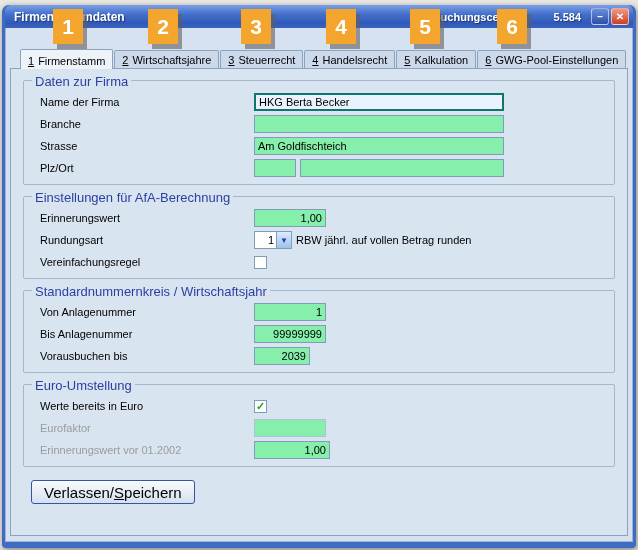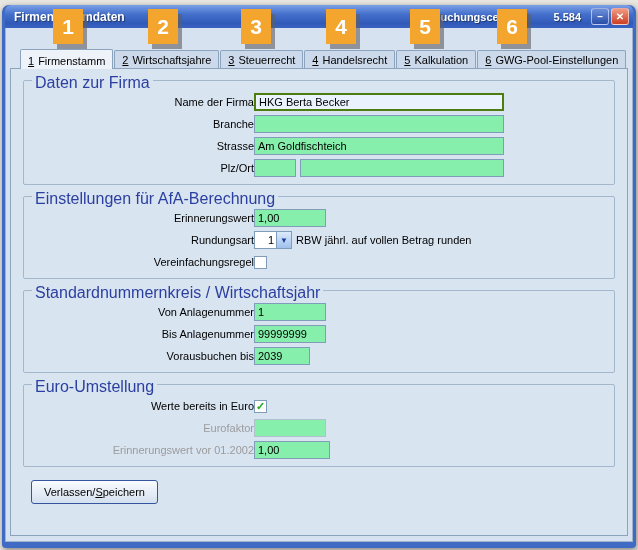--- a/index.html
+++ b/index.html
@@ -28,45 +28,45 @@
   
   .tabs { display:flex; align-items:flex-end; padding:17px 4px 0 14px; height:40px; }
   .tab { display:flex; font-size:11px; padding:3px 7px 2px 7px; background:#ccd9ea;
          border:1px solid #8ba3bd; border-bottom:none; border-radius:2px 2px 0 0; margin-right:1px; cursor:default; white-space:nowrap; }
   .tab .tabnum { text-decoration:underline; margin-right:4px; }
   .tab.active { background:#eef3fa; padding-top:5px; position:relative; z-index:2; margin-bottom:-1px; }
   .panel { margin:0 4px 4px 4px; border:1px solid #8ba3bd; background:#d9e4f1; height:468px; position:relative; }
 
   
   .group { position:relative; border:1px solid #a3b8cd; border-radius:2px; margin:11px 12px 0 12px; padding:10px 8px 5px 8px; background:#d9e4f1; }
-  .group-legend { position:absolute; top:-7px; left:8px; background:#d9e4f1; padding:0 3px; color:#2b3fa0; font-size:16px; }
+  .group-legend { position:absolute; top:-7px; left:8px; background:#d9e4f1; padding:0 3px; color:#2b3fa0; font-size:13px; }
   .row { display:flex; align-items:center; height:22px; padding-left:8px; }
-  .lbl { width:214px; font-size:11px;text-align:right; }
+  .lbl { width:214px; font-size:11px; }
   .lbl.dim { color:#9b9b9b; }
   .field { background:#86efac; border:1px solid #7f9db9; height:18px; font-size:11px; line-height:16px; padding:0 3px; overflow:hidden; white-space:nowrap; cursor:text; }
-  .field.num { }
+  .field.num { text-align:right; }
   .field.dim { border-color:#b2c1d1; }
-  .name-field { border:2px solid #4d7c0f; background:#eaf2fe; line-height:14px; }
+  .name-field { border:2px solid #0f766e; background:#eaf2fe; line-height:14px; }
   .w250{width:250px} .w204{width:204px} .w72{width:72px} .w62{width:62px} .w56{width:56px} .w42{width:42px} .w76{width:76px}
   .gap4{margin-left:4px} .gap10{margin-left:10px}
 
   
   .checkbox { width:13px; height:13px; background:#fff; border:1px solid #7f9db9; font-size:11px; line-height:11px;
               text-align:center; color:#1daa1d; font-weight:bold; cursor:default; }
 
   
   .combo { display:flex; cursor:default; }
   .combo-value { width:22px; background:#fff; border:1px solid #7f9db9; border-right:none; height:18px; line-height:16px;
                  font-size:11px; text-align:right; padding-right:2px; }
   .combo-arrow { width:16px; height:18px; background:linear-gradient(#dcebfc,#a0c0ec); border:1px solid #7f9db9;
                  font-size:8px; color:#1a3fa0; display:flex; align-items:center; justify-content:center; }
   .combo-desc { margin-left:4px; font-size:11px; }
 
   
-  .btn { margin:13px 0 0 20px; height:24px; padding:0 12px; font-size:11px; font-family:inherit;
+  .btn { margin:13px 0 0 20px; height:24px; padding:0 12px; font-size:15px; font-family:inherit;
          background:linear-gradient(#f9fbfe,#d4e0ef); border:1px solid #35569e; border-radius:3px; cursor:default; }
   .btn .u { text-decoration:underline; }
 
   
   .marker { position:absolute; top:9px; width:30px; height:35px; background:#f3a52e; color:#fff; font-size:21px; font-weight:bold;
             display:flex; align-items:center; justify-content:center; box-shadow:4px 5px 0 rgba(95,95,95,0.6); z-index:99; }
 </style>
 </head>
 <body>
 

